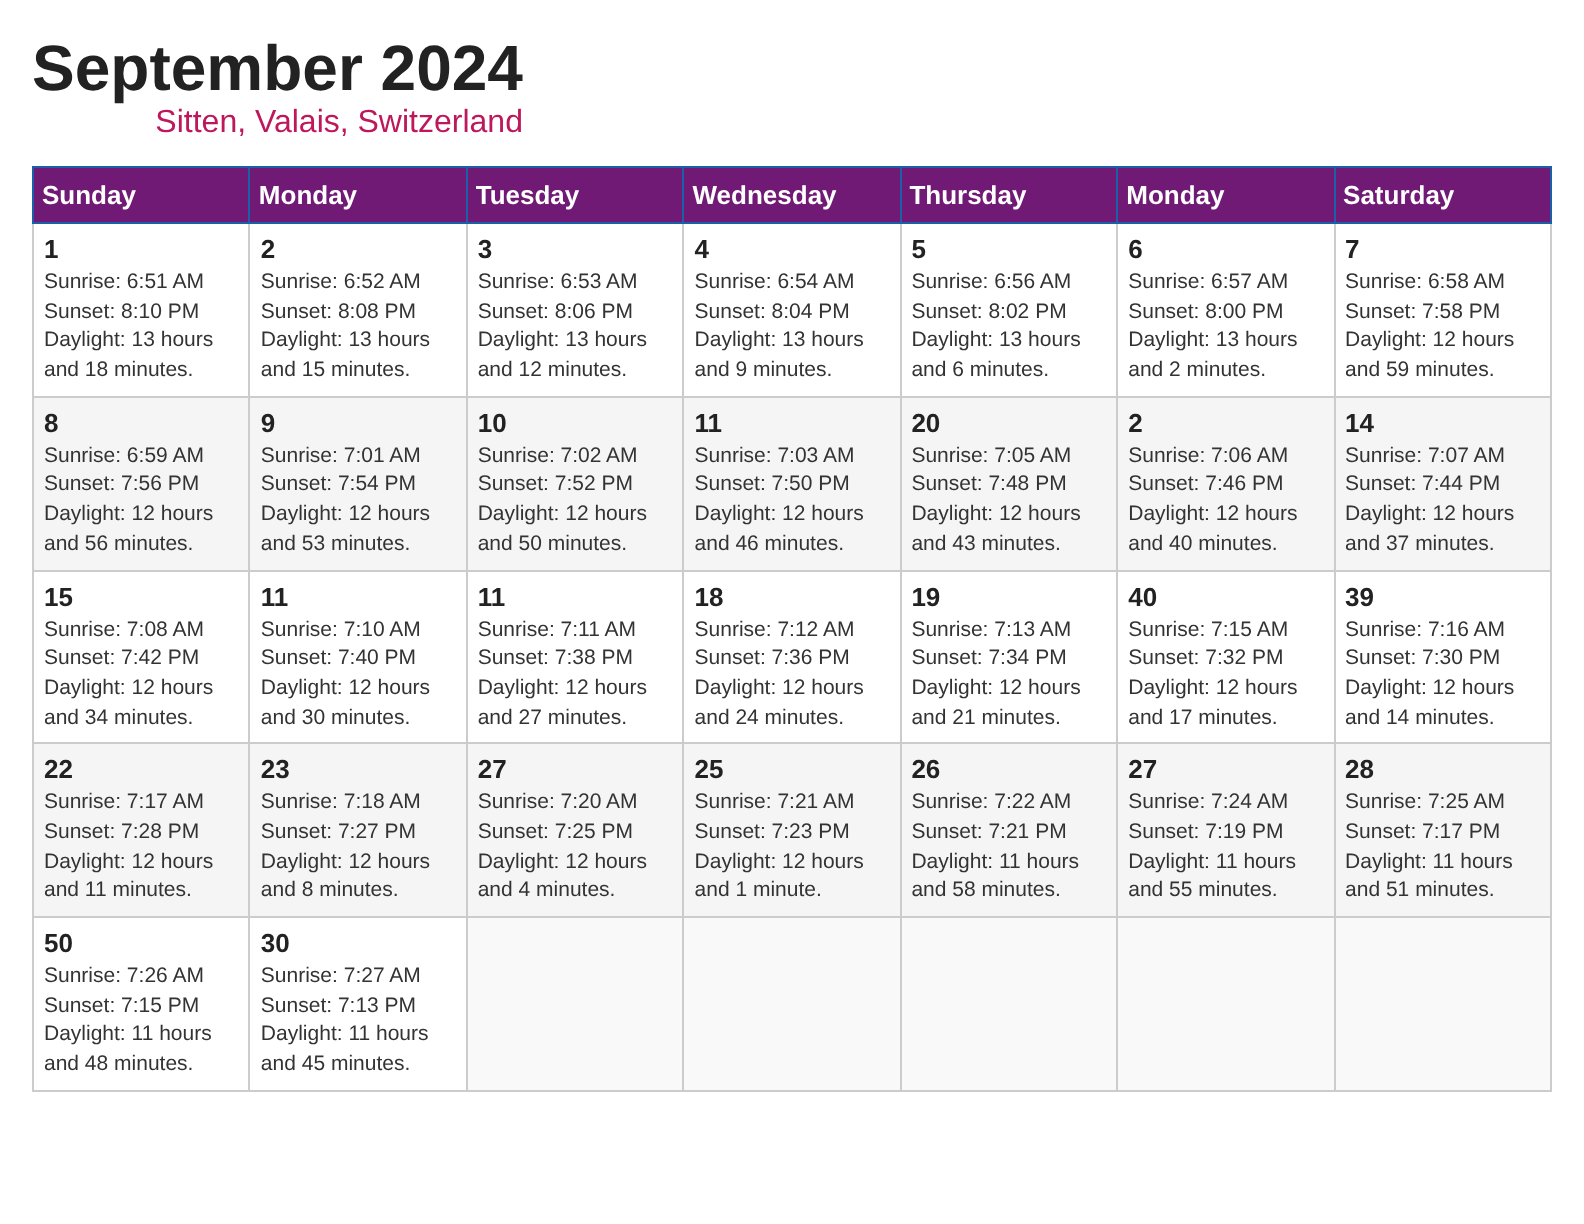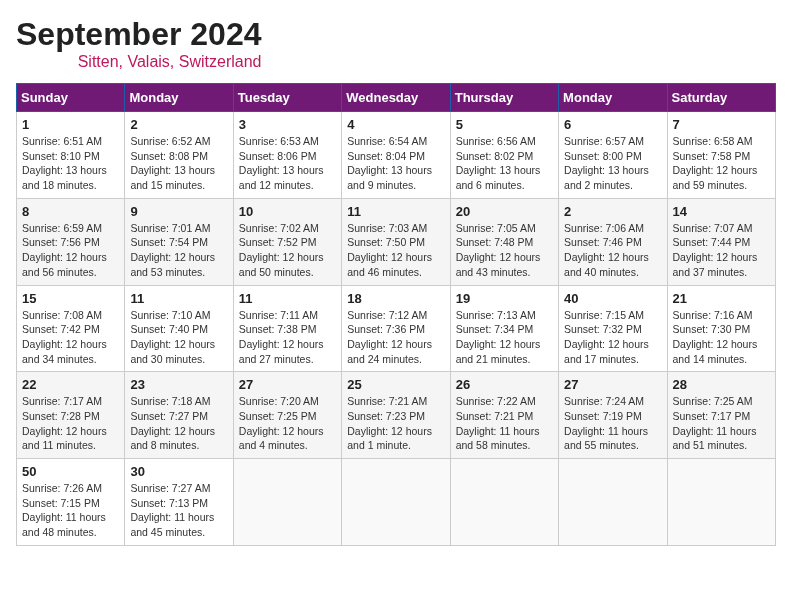--- a/index.html
+++ b/index.html
@@ -173,21 +173,21 @@
         </td>
         <td>
           <span class="day-num">19</span>
           <div class="day-info">Sunrise: 7:13 AM<br>Sunset: 7:34 PM<br>Daylight: 12 hours and 21 minutes.</div>
         </td>
         <td>
           <span class="day-num">40</span>
           <div class="day-info">Sunrise: 7:15 AM<br>Sunset: 7:32 PM<br>Daylight: 12 hours and 17 minutes.</div>
         </td>
         <td>
-          <span class="day-num">21</span>
+          <span class="day-num">39</span>
           <div class="day-info">Sunrise: 7:16 AM<br>Sunset: 7:30 PM<br>Daylight: 12 hours and 14 minutes.</div>
         </td>
       </tr>
       <tr>
         <td>
           <span class="day-num">22</span>
           <div class="day-info">Sunrise: 7:17 AM<br>Sunset: 7:28 PM<br>Daylight: 12 hours and 11 minutes.</div>
         </td>
         <td>
           <span class="day-num">23</span>

